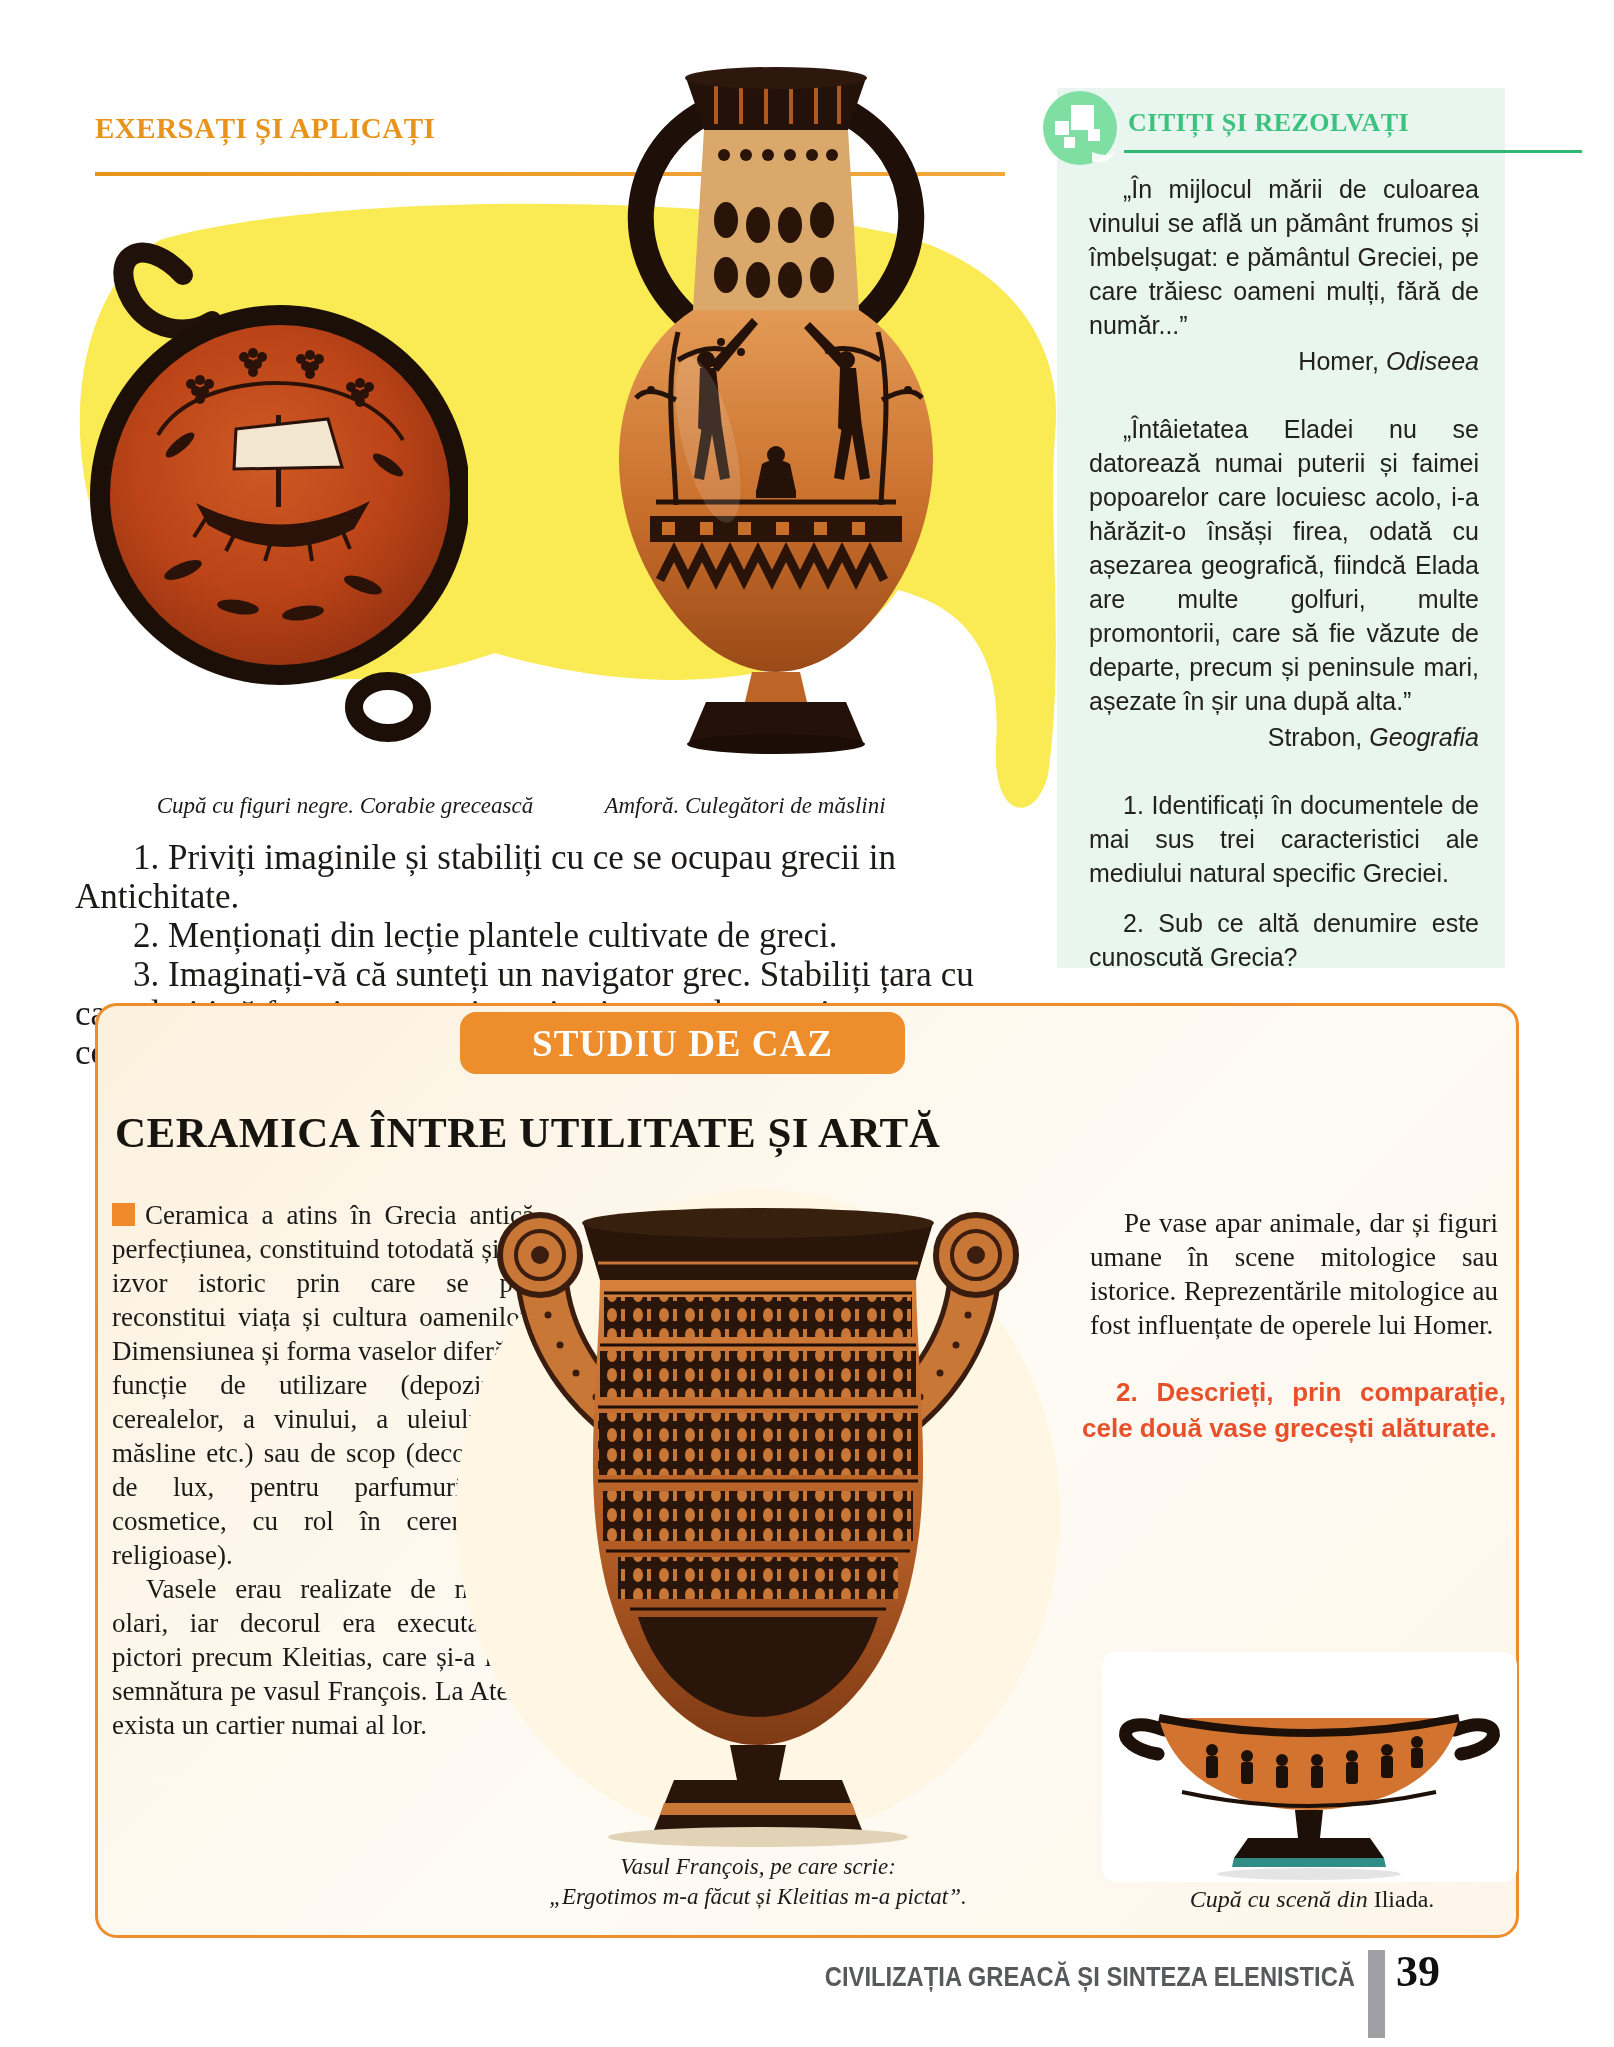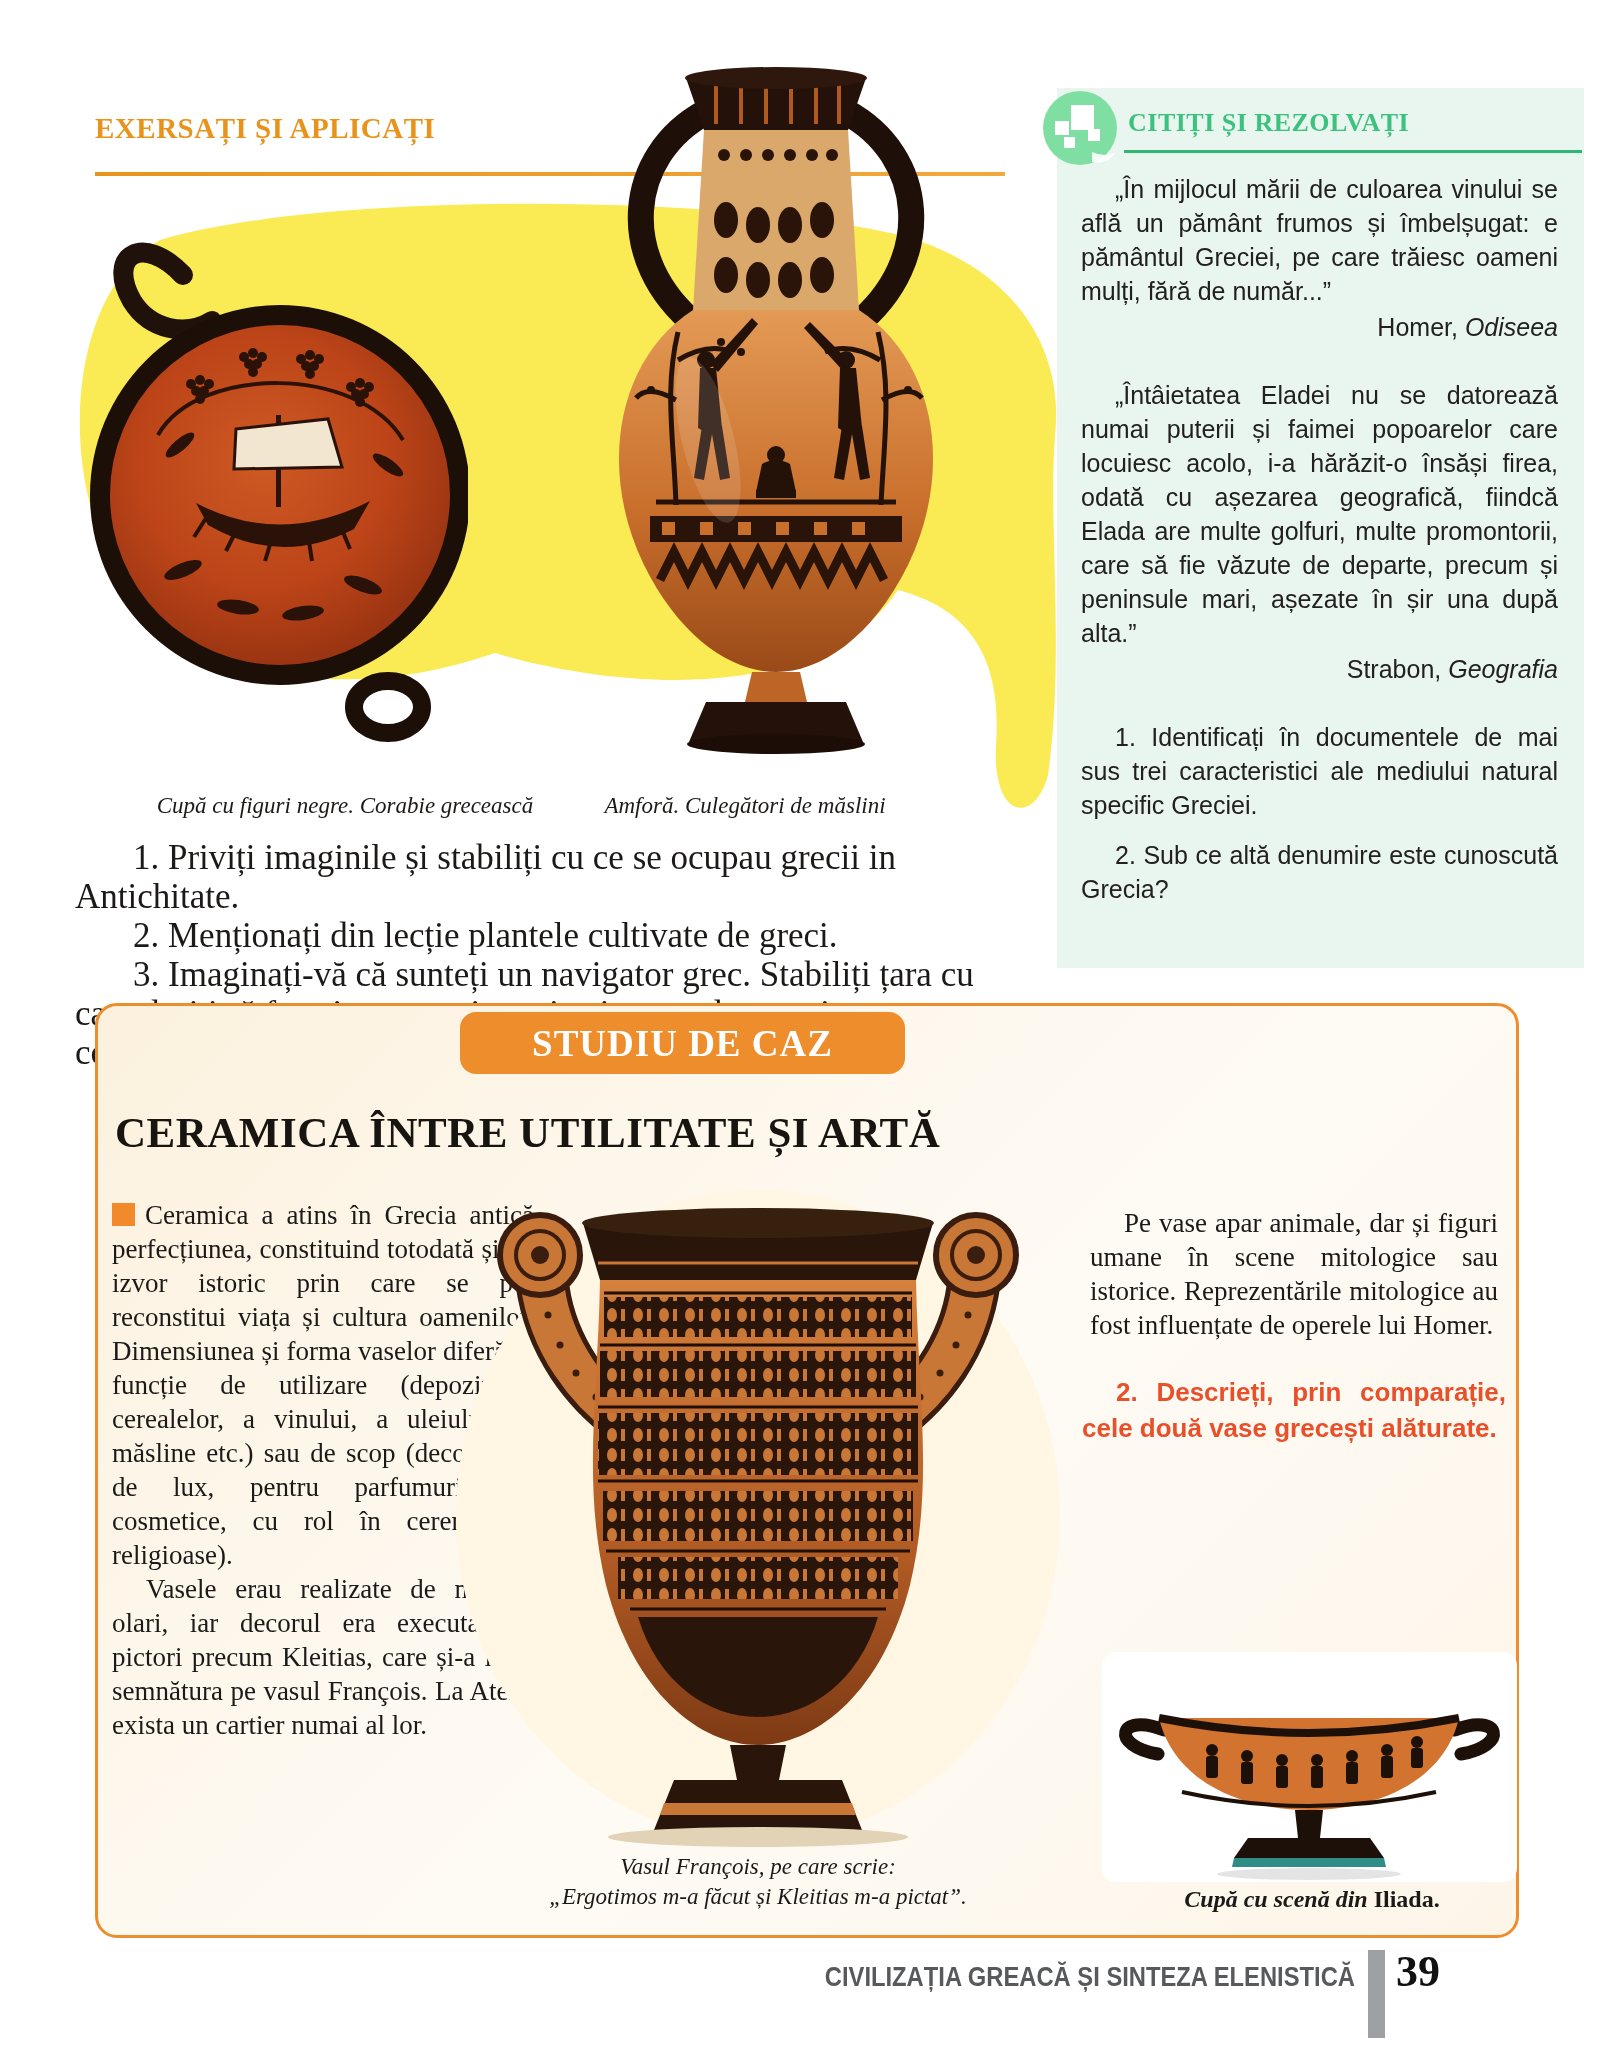--- a/index.html
+++ b/index.html
@@ -10,22 +10,22 @@
   
   .ex-heading{left:95px;top:112px;font-size:29px;font-weight:bold;color:#E8941C;letter-spacing:.5px;z-index:2;}
   .ex-underline{left:95px;top:172px;width:910px;height:4px;background:linear-gradient(90deg,#E8941C,#F2A93C);z-index:1;}
 
   
   .blob{left:30px;top:185px;z-index:1;}
   .kylix{left:88px;top:215px;z-index:3;}
   .amphora{left:556px;top:60px;z-index:3;}
 
   
-  .green-panel{left:1057px;top:88px;width:527px;height:880px;background:#E9F6EF;z-index:2;
-               box-sizing:border-box;padding:84px 26px 10px 24px;
+  .green-panel{left:1057px;top:88px;width:448px;height:880px;background:#E9F6EF;z-index:2;
+               box-sizing:border-box;padding:84px 26px 10px 32px;
                font-family:"Liberation Sans",sans-serif;font-size:25px;line-height:34px;color:#232020;}
   .gp-badge{left:1040px;top:88px;width:80px;height:80px;z-index:4;}
   .gp-title{left:1128px;top:108px;font-size:26px;font-weight:bold;color:#3CC27E;font-family:"Liberation Serif",serif;letter-spacing:.5px;z-index:4;}
   .gp-rule{left:1124px;top:150px;width:458px;height:3px;background:#2FB873;z-index:4;}
   .gp-quote{text-align:justify;text-indent:34px;margin:0 0 2px 0;}
   .gp-source{text-align:right;margin:0 0 34px 0;}
   .gp-source .work{font-style:italic;}
   .gp-q{text-align:justify;text-indent:34px;margin:34px 0 0 0;}
   .gp-q.second{margin-top:16px;}
 
@@ -53,21 +53,21 @@
 
   .cs-right{left:1082px;top:1198px;width:424px;font-size:27px;line-height:34px;text-align:justify;z-index:3;}
   .cs-right p{margin:8px;text-indent:34px;}
   .cs-tasks{margin-top:32px;font-family:"Liberation Sans",sans-serif;font-weight:bold;color:#E8502A;
             font-size:26px;line-height:36px;}
   .cs-tasks p{margin:0;text-indent:34px;text-align:justify;}
 
   .fvase{left:448px;top:1185px;z-index:3;}
   .cap-vase{left:448px;top:1852px;width:620px;text-align:center;font-style:italic;font-size:23px;line-height:30px;z-index:4;}
   .cup{left:1102px;top:1652px;z-index:3;}
-  .cap-cup{left:1092px;top:1886px;width:440px;text-align:center;font-size:24px;z-index:4;font-weight:bold;}
+  .cap-cup{left:1092px;top:1886px;width:440px;text-align:center;font-size:24px;z-index:4;}
   .cap-cup .it{font-style:italic;}
 
   
   .footer-label{left:700px;top:1962px;width:655px;text-align:right;font-family:"Liberation Sans",sans-serif;
                 font-weight:bold;font-size:27px;color:#58595B;transform:scaleX(.88);transform-origin:right center;z-index:2;}
   .footer-bar{left:1368px;top:1950px;width:17px;height:88px;background:#9EA0A3;z-index:2;}
   .footer-num{left:1396px;top:1946px;font-size:44px;font-weight:bold;color:#111;z-index:2;}
 </style>
 </head>
 <body>

